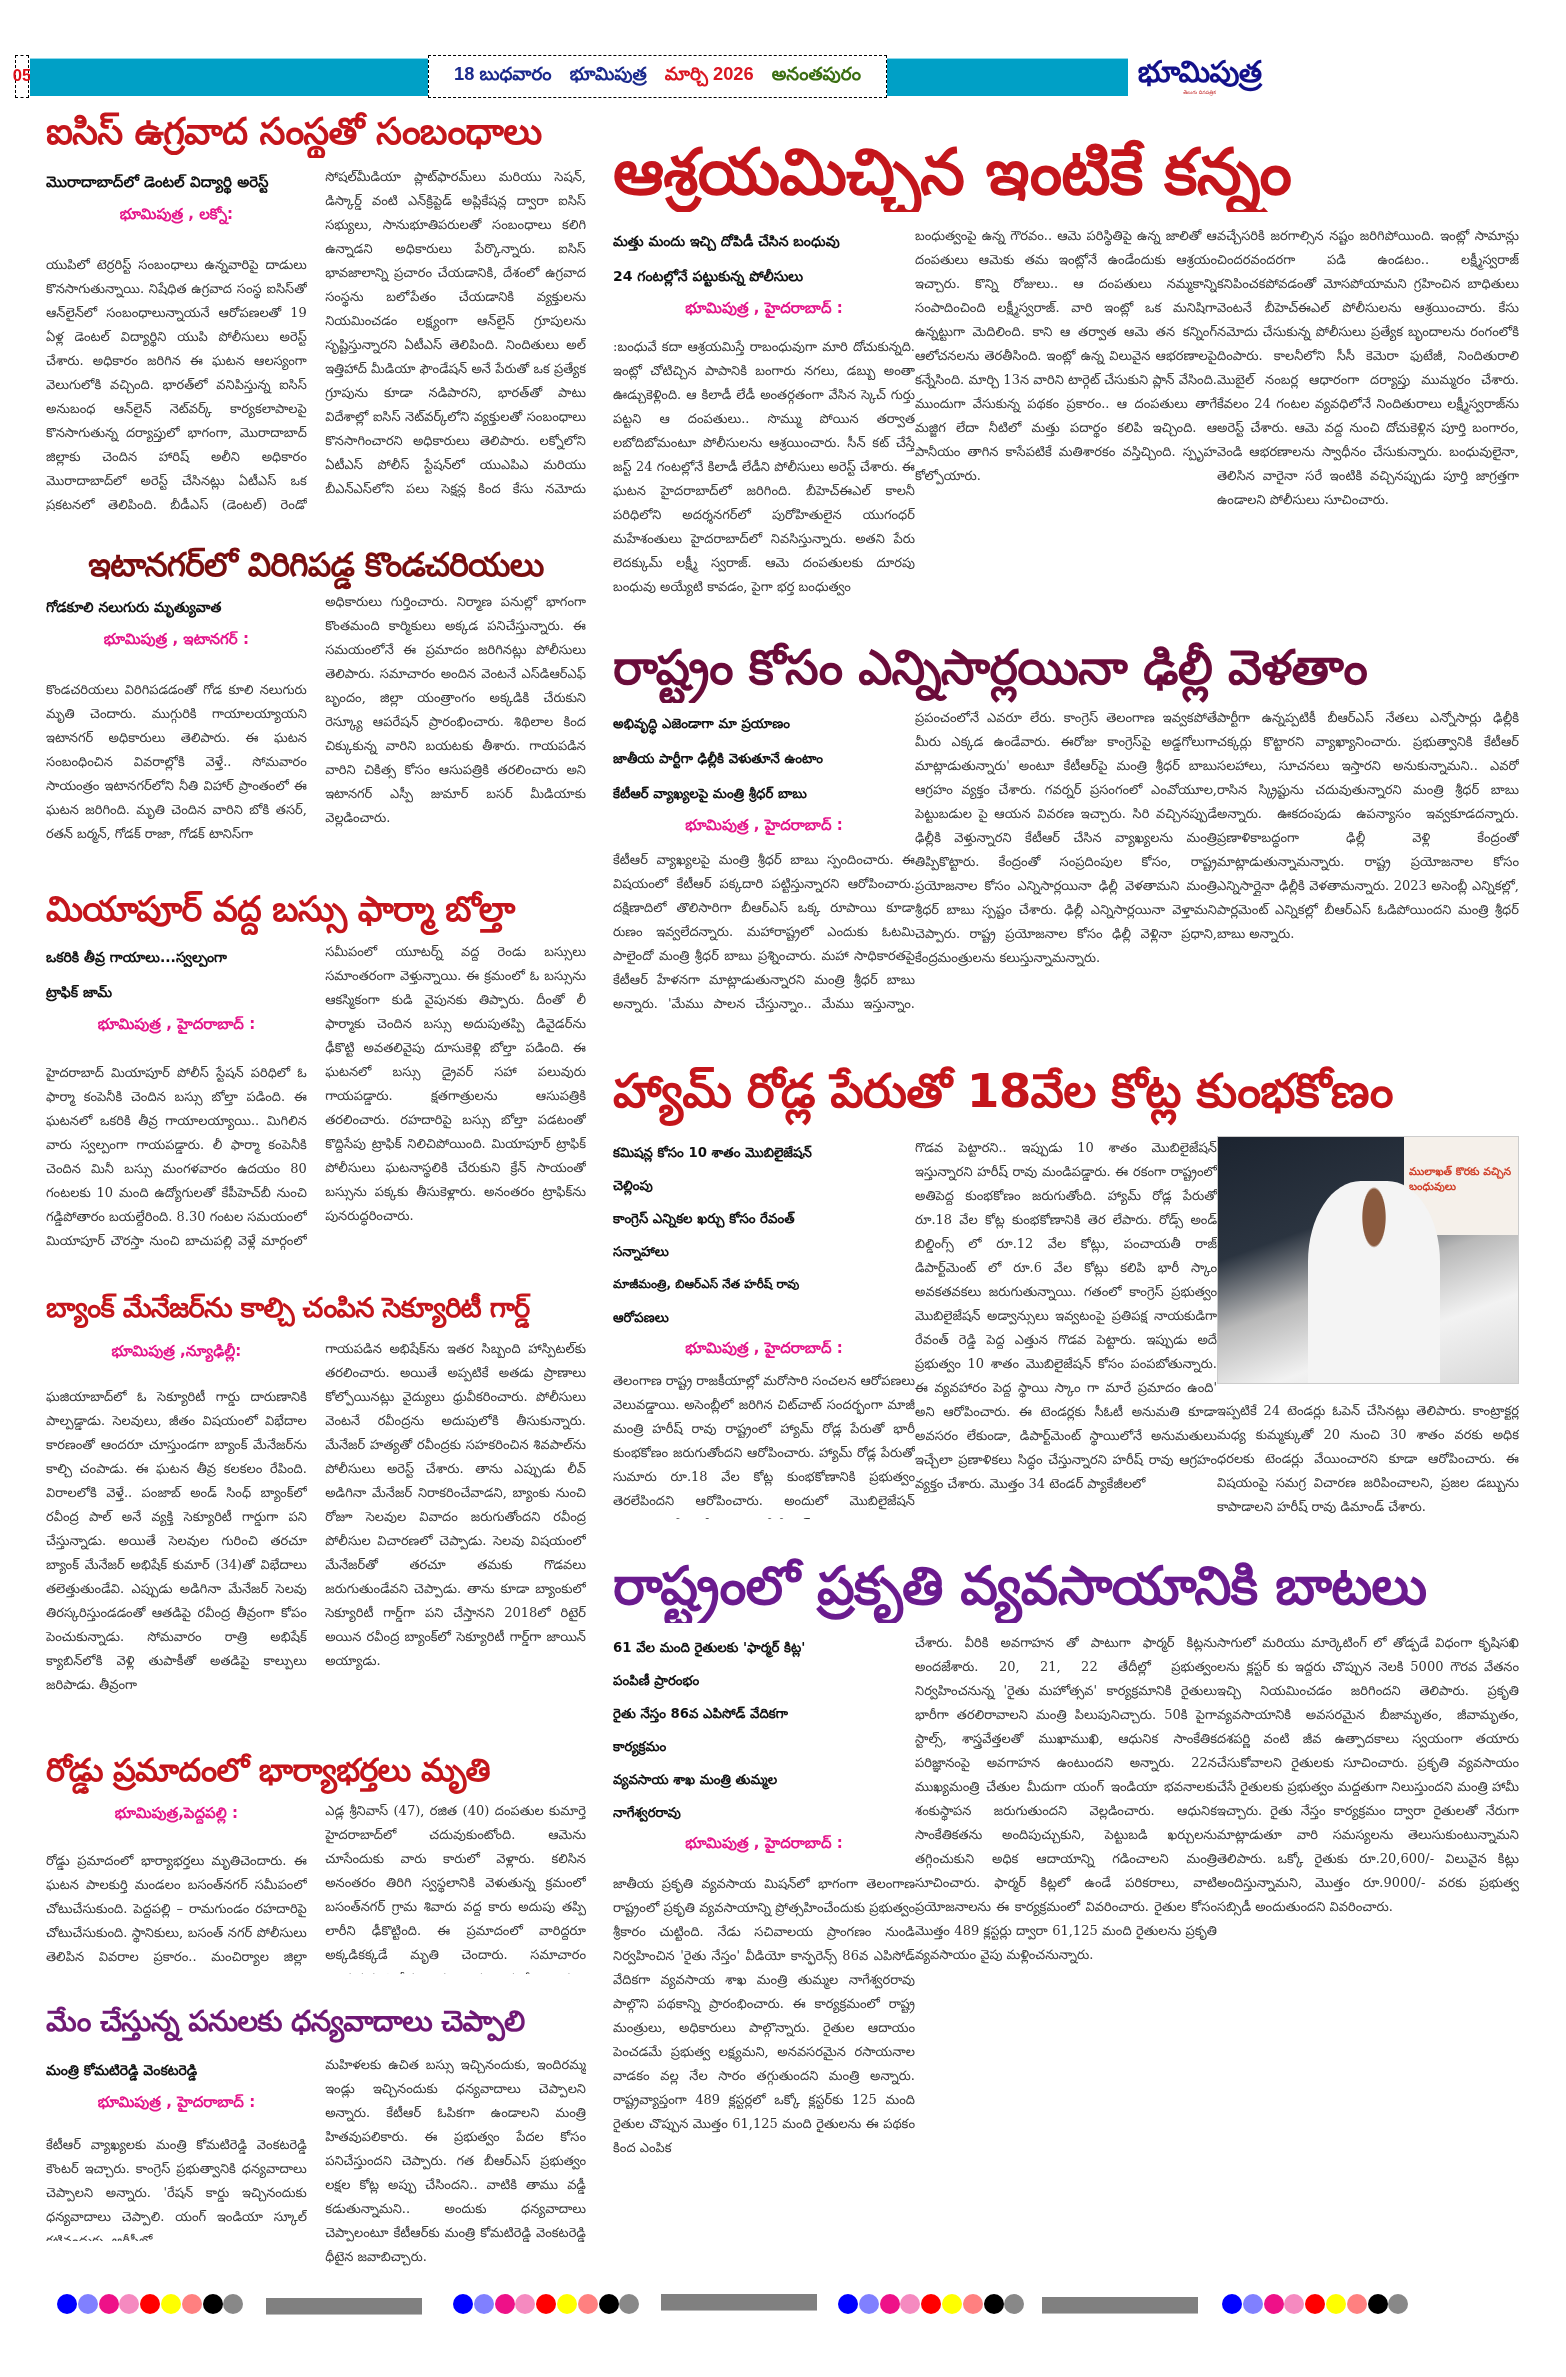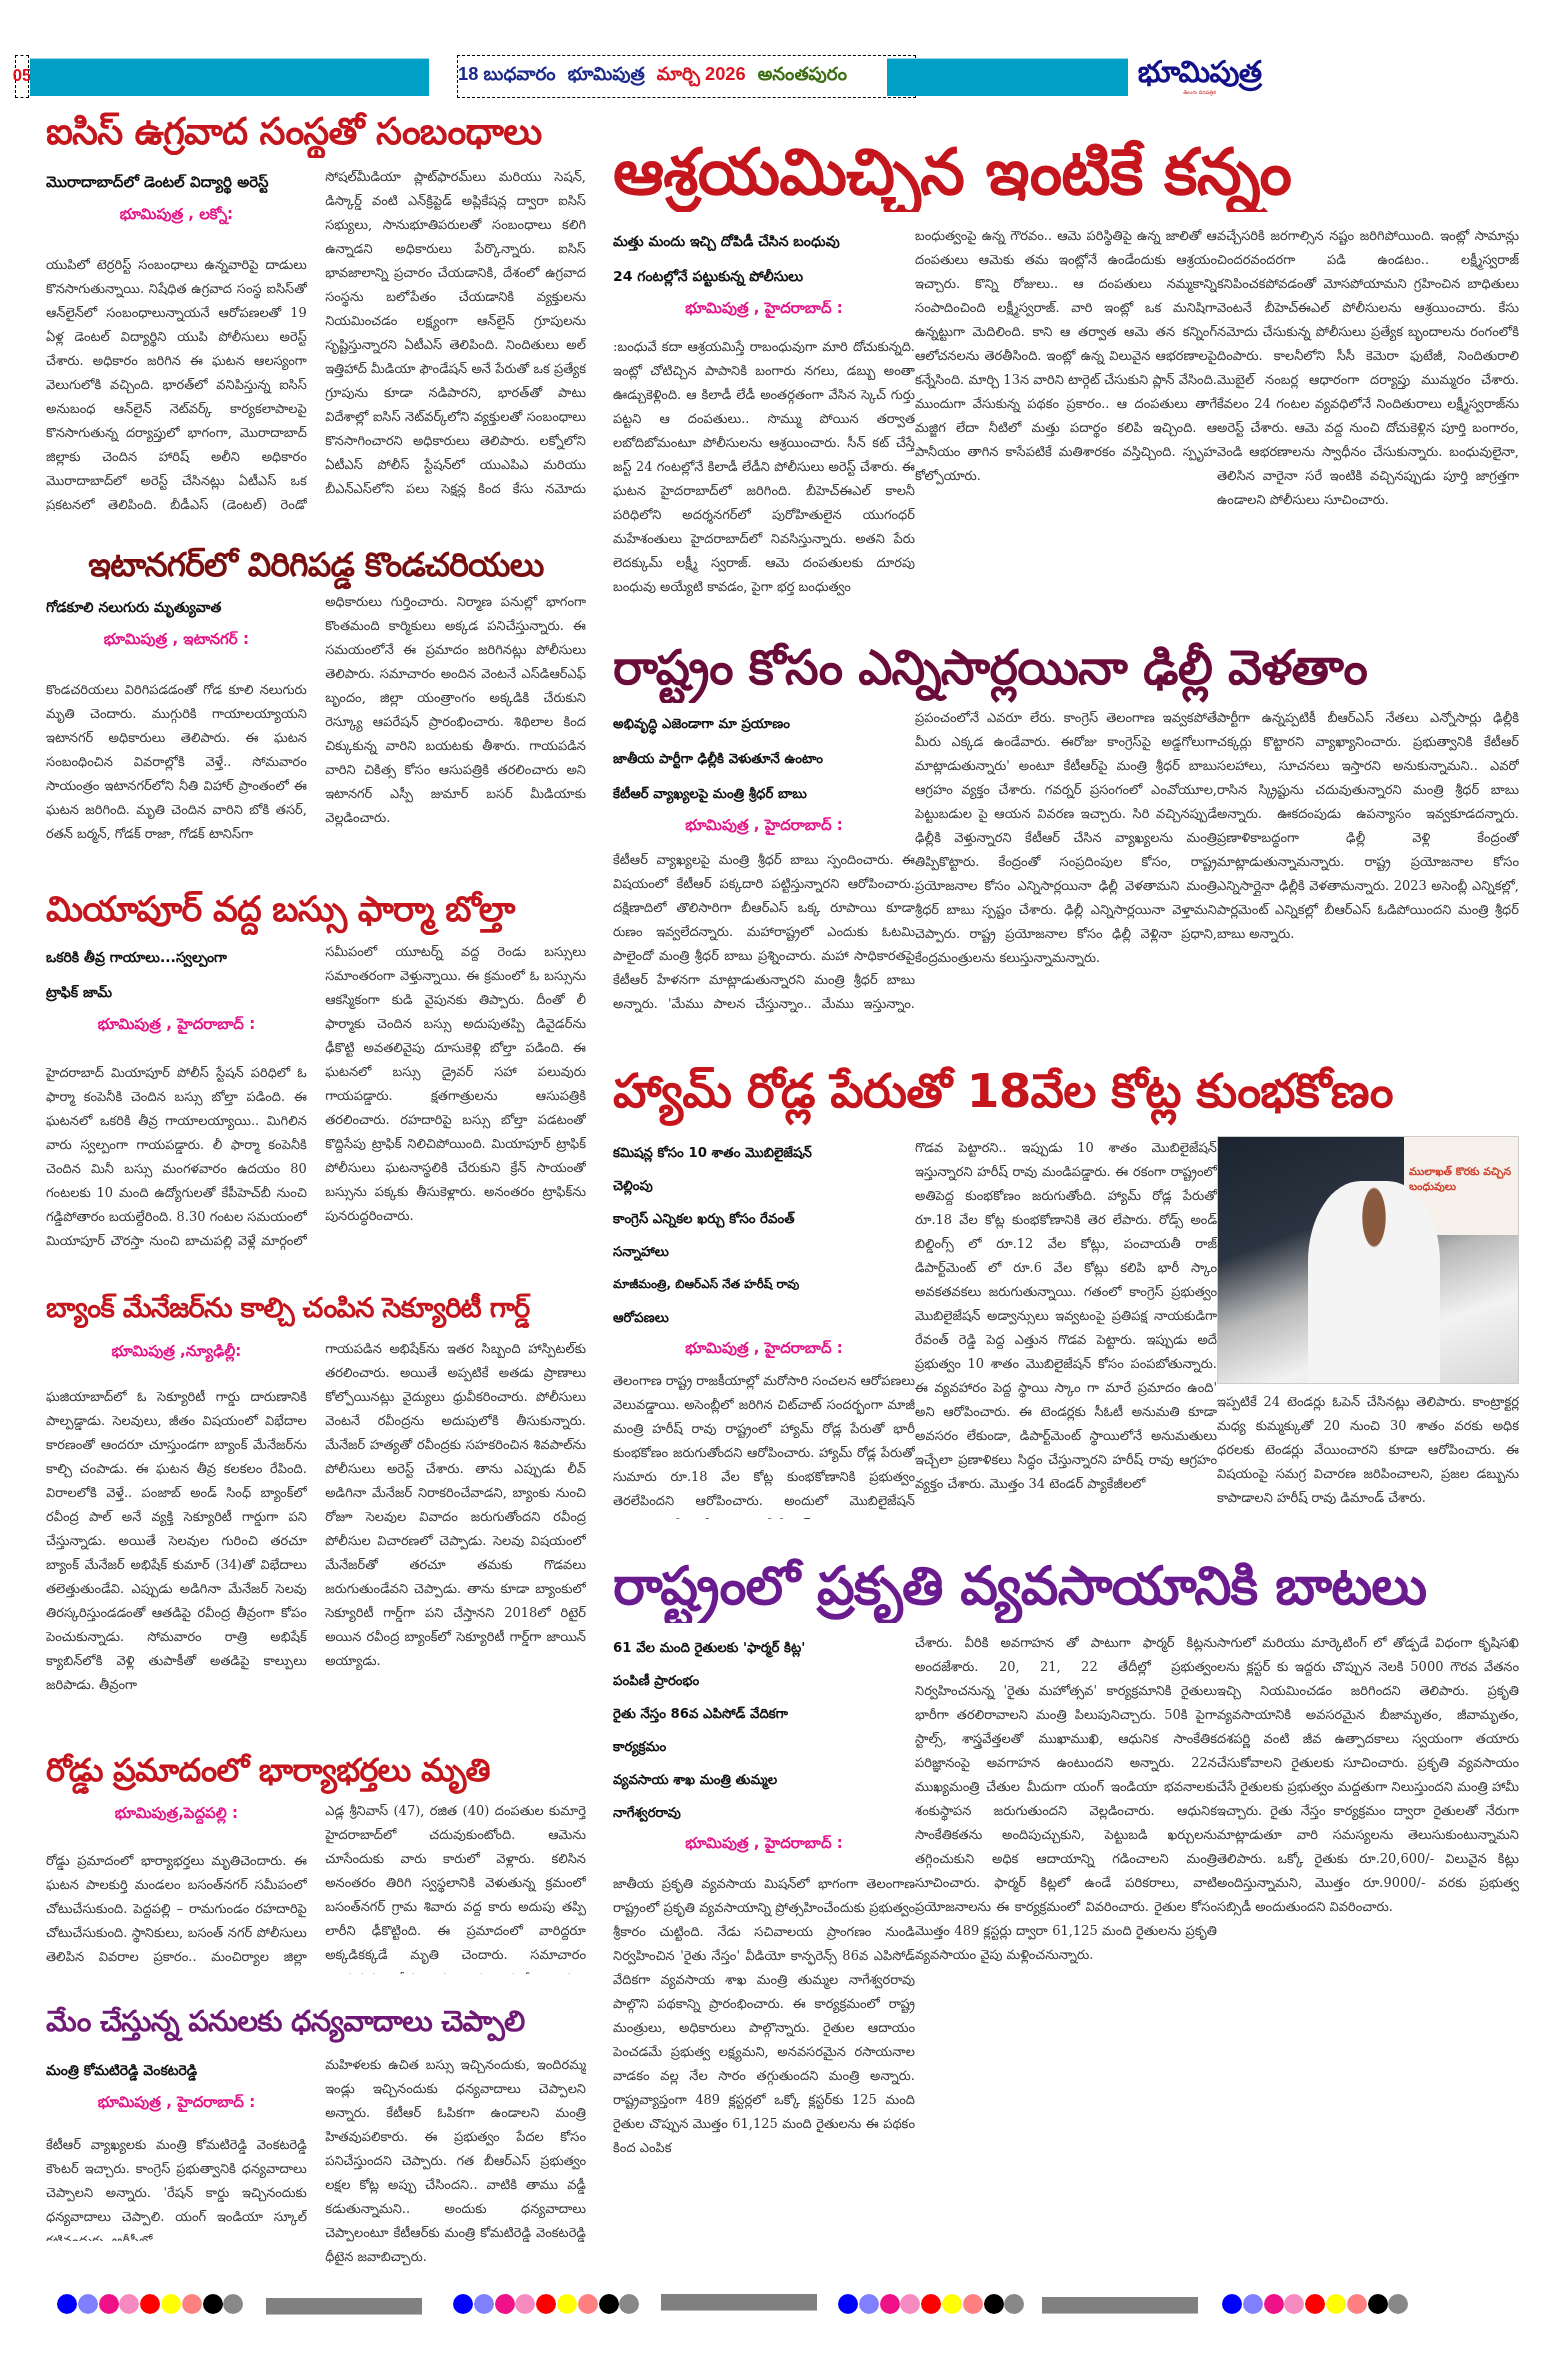--- a/index.html
+++ b/index.html
@@ -6,21 +6,21 @@
   html, body { width: 1567px; height: 2377px; background: #ffffff; overflow: hidden; }
   body { position: relative; font-family: "DejaVu Sans", sans-serif; color: #222; }
 
   
   .masthead { position: absolute; top: 53px; left: 15px; width: 1538px; height: 47px; }
   .mh-page { position: absolute; left: 0; top: 1.7px; width: 15px; height: 43px; border: 0.8px dashed #000; background:#fff;
              color: #e0101a; font: bold 16.6px "Liberation Sans", sans-serif; display:flex; align-items:center; justify-content:center; width:14px;}
   .mh-page span{ display:block; }
   .mh-bar-left { position: absolute; left: 15px; top: 5px; width: 399px; height: 38px; background: #00a0c6; border-top: 1.7px solid #8fd8ea; }
   .mh-center { position: absolute; left: 413px; top: 1.7px; width: 459px; height: 43px; border: 0.8px dashed #000; background: #fff;
-               display:flex; align-items:center; gap: 12px; font: bold 18.3px "Liberation Sans", sans-serif; margin-left: 29px; }
+               display:flex; align-items:center; justify-content:center; gap: 18px; font: bold 18.3px "Liberation Sans", sans-serif; }
   .mh-date { color: #1b2a8c; }
   .mh-month { color: #d91622; }
   .mh-city { color: #3b6e12; }
   .mh-bar-right { position: absolute; left: 872px; top: 5px; width: 241px; height: 38px; background: #00a0c6; border-top: 1.7px solid #8fd8ea; }
   .mh-logo { position: absolute; left: 1114px; top: 0; width: 141px; height: 47px; text-align:center; }
   .mh-logo-main { font: bold 30px "DejaVu Sans", sans-serif; color: #13118a; line-height: 37px; letter-spacing: -0.8px; }
   .mh-logo-sub { font-size: 5px; color: #c02020; line-height: 5.8px; }
 
   
   .story { position: absolute; }
@@ -184,21 +184,21 @@
       <div class="body" style="height:150px; margin-top:6.7px;">తెలంగాణ రాష్ట్ర రాజకీయాల్లో మరోసారి సంచలన ఆరోపణలు వెలువడ్డాయి. అసెంబ్లీలో జరిగిన చిట్‌చాట్ సందర్భంగా మాజీ మంత్రి హరీష్ రావు రాష్ట్రంలో హ్యామ్ రోడ్ల పేరుతో భారీ కుంభకోణం జరుగుతోందని ఆరోపించారు. హ్యామ్ రోడ్ల పేరుతో సుమారు రూ.18 వేల కోట్ల కుంభకోణానికి ప్రభుత్వం తెరలేపిందని ఆరోపించారు. అందులో మొబిలైజేషన్ అడ్వాన్సుల పేరుతో ముందుగానే రేవంత్ రెడ్డి వర్గం</div>
     </div>
     <div class="body" style="height:391px;">గొడవ పెట్టారని.. ఇప్పుడు 10 శాతం మొబిలైజేషన్ ఇస్తున్నారని హరీష్ రావు మండిపడ్డారు. ఈ రకంగా రాష్ట్రంలో అతిపెద్ద కుంభకోణం జరుగుతోంది. హ్యామ్ రోడ్ల పేరుతో రూ.18 వేల కోట్ల కుంభకోణానికి తెర లేపారు. రోడ్స్ అండ్ బిల్డింగ్స్ లో రూ.12 వేల కోట్లు, పంచాయతీ రాజ్ డిపార్ట్‌మెంట్ లో రూ.6 వేల కోట్లు కలిపి భారీ స్కాం అవకతవకలు జరుగుతున్నాయి. గతంలో కాంగ్రెస్ ప్రభుత్వం మొబిలైజేషన్ అడ్వాన్సులు ఇవ్వటంపై ప్రతిపక్ష నాయకుడిగా రేవంత్ రెడ్డి పెద్ద ఎత్తున గొడవ పెట్టారు. ఇప్పుడు అదే ప్రభుత్వం 10 శాతం మొబిలైజేషన్ కోసం పంపబోతున్నారు. ఈ వ్యవహారం పెద్ద స్థాయి స్కాం గా మారే ప్రమాదం ఉంది' అని ఆరోపించారు. ఈ టెండర్లకు సీఓటీ అనుమతి కూడా అవసరం లేకుండా, డిపార్ట్‌మెంట్ స్థాయిలోనే అనుమతులు ఇచ్చేలా ప్రణాళికలు సిద్ధం చేస్తున్నారని హరీష్ రావు ఆగ్రహం వ్యక్తం చేశారు. మొత్తం 34 టెండర్ ప్యాకేజీలలో</div>
     <div>
       <div class="photo" style="height:248px;">
         <div class="banner">
             <span>ములాఖత్ కొరకు వచ్చిన బంధువులు</span>
           </div>
         <div class="person"></div>
       </div>
-      <div class="body" style="height:141px; margin-top:6px;">ఇప్పటికే 24 టెండర్లు ఓపెన్ చేసినట్లు తెలిపారు. కాంట్రాక్టర్ల మధ్య కుమ్మక్కుతో 20 నుంచి 30 శాతం వరకు అధిక ధరలకు టెండర్లు వేయించారని కూడా ఆరోపించారు. ఈ విషయంపై సమగ్ర విచారణ జరిపించాలని, ప్రజల డబ్బును కాపాడాలని హరీష్ రావు డిమాండ్ చేశారు.</div>
+      <div class="body" style="height:141px; margin-top:15px;">ఇప్పటికే 24 టెండర్లు ఓపెన్ చేసినట్లు తెలిపారు. కాంట్రాక్టర్ల మధ్య కుమ్మక్కుతో 20 నుంచి 30 శాతం వరకు అధిక ధరలకు టెండర్లు వేయించారని కూడా ఆరోపించారు. ఈ విషయంపై సమగ్ర విచారణ జరిపించాలని, ప్రజల డబ్బును కాపాడాలని హరీష్ రావు డిమాండ్ చేశారు.</div>
     </div>
   </div>
 </div>
 
 <div class="story" style="left:613px; top:1548px; width:906px; height:740px;">
   <div class="hl purple" style="font-size:53px; line-height:75px;">రాష్ట్రంలో ప్రకృతి వ్యవసాయానికి బాటలు</div>
   <div class="cols3" style="margin-top:8.3px;">
     <div>
       <div class="sub" style="font-size:13.3px; line-height:33px;">61 వేల మంది రైతులకు 'ఫార్మర్ కిట్ల'</div>
       <div class="sub" style="font-size:13.3px; line-height:33px;">పంపిణీ ప్రారంభం</div>

